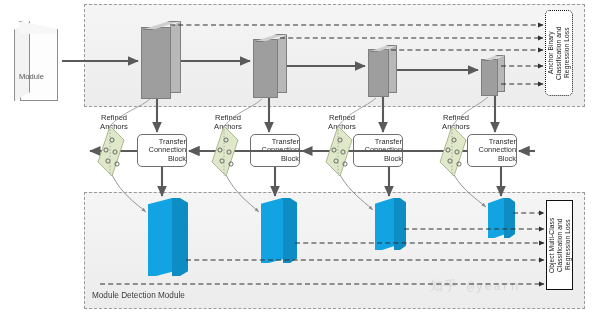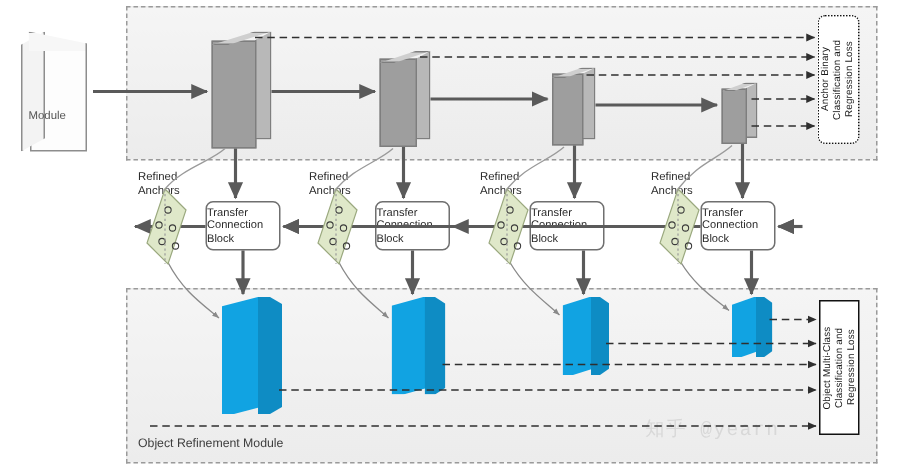--- a/index.html
+++ b/index.html
@@ -17,53 +17,53 @@
   .imgslab .sidef{background:#f3f3f3;border:1px solid #8d8d8d;}
 
   
   .poly{position:absolute;}
   .poly i{position:absolute;display:block;}
 
   
   .tcb{position:absolute;border:1px solid #6f6f6f;border-radius:5px;
        background:#ffffff;box-sizing:border-box;
        display:flex;align-items:center;justify-content:center;
-       font-size:7.4px;line-height:8.6px;color:#2b2b2b;text-align:left;}
+       font-size:7.4px;line-height:8.6px;color:#2b2b2b;text-align:right;}
 
   
   .loss{position:absolute;box-sizing:border-box;background:#ffffff;
         display:flex;align-items:center;justify-content:center;}
   .loss span{writing-mode:vertical-rl;transform:rotate(180deg);
              font-size:6.6px;line-height:8px;color:#1a1a1a;text-align:center;
              letter-spacing:.1px;}
   .loss.arm{border:1.6px dotted #111;border-radius:5px;}
   .loss.odm{border:1.6px solid #111;}
 
   
   .lbl{position:absolute;font-size:7.6px;line-height:9px;color:#2b2b2b;
-       white-space:pre;}
+       text-align:center;white-space:pre;}
   .imglbl{position:absolute;font-size:7.6px;color:#555;}
 
   
   svg.ovl{position:absolute;left:0;top:0;width:600px;height:313px;
           overflow:visible;pointer-events:none;}
 
   
   .wm{position:absolute;font-size:13px;color:#d8d8d8;white-space:nowrap;
       font-family:Liberation Mono, monospace;letter-spacing:1px;}
 </style>
 </head>
 <body>
 
 <div id="stage">
 
   <div class="module" style="left:84px;top:4px;width:499px;height:101px;"></div>
 
   <div class="module" style="left:84px;top:192px;width:499px;height:115px;"></div>
-  <div class="module-label" style="left:92px;top:291px;">Object Refinement Module</div>
+  <div class="module-label" style="left:92px;top:291px;">Module Detection Module</div>
 
   <div class="poly imgslab" style="left:14px;top:21px;width:48px;height:78px;">
     <i class="front" style="left:6px;top:8px;width:36px;height:70px;"></i>
     <i class="sidef" style="left:0px;top:0px;width:14px;height:78px;
         clip-path:polygon(0% 11%,100% 0%,100% 89%,0% 100%);"></i>
     <i style="left:5px;top:0px;width:38px;height:12px;background:#f7f7f7;
         border-top:1px solid #8d8d8d;border-right:1px solid #8d8d8d;
         clip-path:polygon(0% 0%,100% 62%,100% 100%,0% 100%);"></i>
   </div>
   <div class="imglbl" style="left:19px;top:72px;">Module</div>

